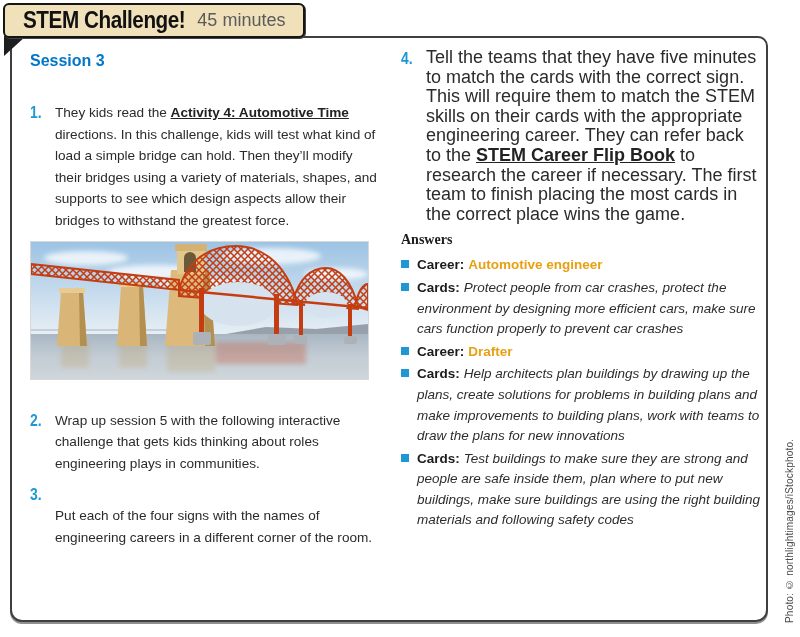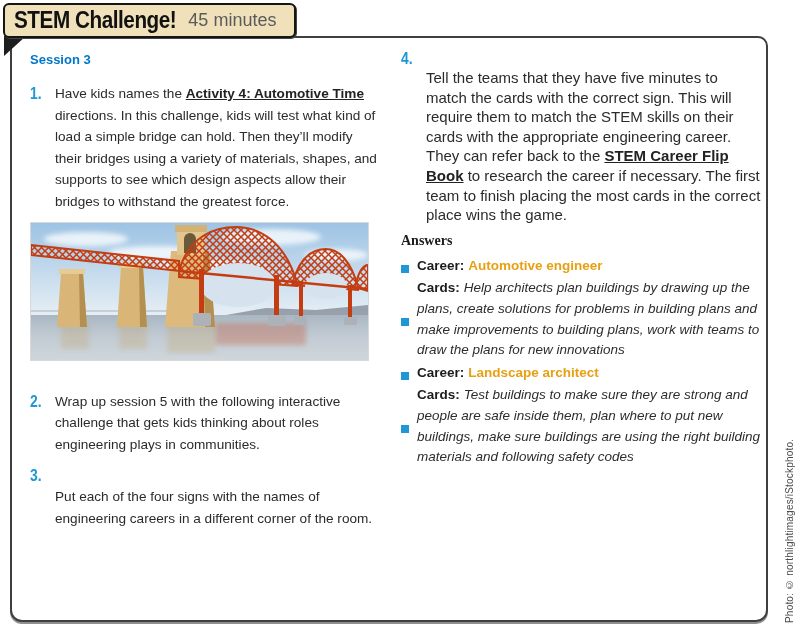--- a/index.html
+++ b/index.html
@@ -2,53 +2,53 @@
 <html><head>
 <meta charset="utf-8">
 <style>
   html,body{margin:0;padding:0;background:#ffffff;}
   .page{position:relative;width:800px;height:637px;background:#ffffff;
         font-family:"Liberation Sans",sans-serif;overflow:hidden;}
 
   
   .tab{position:absolute;left:3px;top:3px;width:272px;height:31px;
        background:#F0E1BA;border:2px solid #151515;border-radius:6px;
-       display:flex;align-items:center;padding:0 8px 0 9px;z-index:3;
+       display:flex;align-items:center;padding:0 8px 0 18px;z-index:3;
        box-shadow:1px 1px 0 #444;}
   .tab-title{font-weight:700;font-size:23px;color:#111;letter-spacing:-0.5px;
        transform:scaleX(.9);transform-origin:left center;white-space:nowrap;}
   .tab-duration{font-size:18px;color:#5b5b5b;margin-left:-6px;white-space:nowrap;}
   .fold{position:absolute;left:4px;top:36px;width:22px;height:20px;background:#1e1e1e;
        clip-path:polygon(0 0,100% 0,0 100%);z-index:2;}
 
   
   .box{position:absolute;left:10px;top:36px;width:754px;height:582px;background:#fff;
        border:2px solid #3f3f3f;border-radius:2px 10px 12px 12px;z-index:1;
        box-shadow:0 2px 0 #8f8f8f;}
 
   .col-left{position:absolute;left:18px;top:12px;width:348px;}
   .col-right{position:absolute;left:389px;top:10px;width:360px;}
 
-  .session{color:#0077C8;font-weight:700;font-size:13px;margin:2px 0 16px 0;}
+  .session{color:#0077C8;font-weight:700;font-size:16px;margin:2px 0 32px 0;}
 
   .step{display:flex;}
   .num{flex:0 0 25px;color:#1F97D4;font-weight:700;font-size:17px;line-height:21px;
        transform:scaleX(.82);transform-origin:left top;}
   .body{flex:1;font-size:13.6px;line-height:21.6px;color:#2b2b2b;}
   .ref{font-weight:700;text-decoration:underline;color:#222;}
   .para2{margin-top:21px;}
 
   .photo{margin:9px 0 0 0;padding:0;width:337px;height:137px;border:1px solid #d8d8d8;
          overflow:hidden;background:#cfe0ee;}
   .step-2{margin-top:30px;}
   .step-3{margin-top:10px;}
 
-  .col-right .body{font-size:15px;line-height:19.6px;margin-top:20px;}
+  .col-right .body{font-size:18px;line-height:19.6px;}
   .answers-heading{font-weight:700;font-size:14px;color:#1c1c1c;margin:8px 0 7px 0;font-family:Liberation Serif, serif;}
-  .ans{display:flex;margin-bottom:2px;align-items:center;}
+  .ans{display:flex;margin-bottom:2px;}
   .bullet{flex:0 0 8px;width:8px;height:8px;background:#1F97D4;margin:5px 8px 0 0;}
   .atext{flex:1;font-size:13.5px;line-height:20.6px;color:#2b2b2b;}
   .alabel{font-weight:700;color:#1c1c1c;margin-right:4px;}
   .aval-career{font-weight:700;color:#E8A013;}
   .aval-cards{font-style:italic;color:#2d2d2d;}
 
   .credit{position:absolute;right:3px;bottom:14px;height:220px;width:13px;
           writing-mode:vertical-rl;transform:rotate(180deg);
           font-size:10px;color:#4a4a4a;letter-spacing:.2px;}
 </style>
@@ -63,21 +63,21 @@
   </div>
   <div class="fold"></div>
 
   <div class="box">
 
     <div class="col-left">
       <div class="session">Session 3</div>
 
       <div class="step">
         <span class="num">1.</span>
-        <div class="body"><span>Have kids names the </span><span class="ref">Activity 4: Automotive Time</span><span> directions. In this challenge, kids will test what kind of load a simple bridge can hold. Then they’ll modify their bridges using a variety of materials, shapes, and supports to see which design aspects allow their bridges to withstand the greatest force.</span></div>
+        <div class="body"><span>They kids read the </span><span class="ref">Activity 4: Automotive Time</span><span> directions. In this challenge, kids will test what kind of load a simple bridge can hold. Then they’ll modify their bridges using a variety of materials, shapes, and supports to see which design aspects allow their bridges to withstand the greatest force.</span></div>
       </div>
 
       <figure class="photo">
         <svg width="337" height="137" viewBox="0 0 337 137" xmlns="http://www.w3.org/2000/svg">
           <defs>
             <linearGradient id="sky" x1="0" y1="0" x2="0" y2="1">
               <stop offset="0" stop-color="#9dc3e4"></stop>
                 <stop offset="0.7" stop-color="#d3e3f0"></stop>
                 <stop offset="1" stop-color="#e9f0f5"></stop>
             </linearGradient>
@@ -177,30 +177,34 @@
         <span class="num">4.</span>
         <div class="body"><span>Tell the teams that they have five minutes to match the cards with the correct sign. This will require them to match the STEM skills on their cards with the appropriate engineering career. They can refer back to the </span><span class="ref">STEM Career Flip Book</span><span> to research the career if necessary. The first team to finish placing the most cards in the correct place wins the game.</span></div>
       </div>
 
       <div class="answers-heading">Answers</div>
 
       <div class="ans">
         <span class="bullet"></span>
         <div class="atext"><span class="alabel">Career:</span><span class="aval-career">Automotive engineer</span></div>
       </div>
-
+      <div class="ans">
+        <span class="bullet"></span>
+        <div class="atext"><span class="alabel">Cards:</span><span class="aval-cards">Protect people from car crashes, protect the environment by designing more efficient cars, make sure cars function properly to prevent car crashes</span></div>
+      </div>
+
+      <div class="ans">
+        <span class="bullet"></span>
+        <div class="atext"><span class="alabel">Career:</span><span class="aval-career">Drafter</span></div>
+      </div>
       <div class="ans">
         <span class="bullet"></span>
         <div class="atext"><span class="alabel">Cards:</span><span class="aval-cards">Help architects plan buildings by drawing up the plans, create solutions for problems in building plans and make improvements to building plans, work with teams to draw the plans for new innovations</span></div>
       </div>
 
-      <div class="ans">
-        <span class="bullet"></span>
-        <div class="atext"><span class="alabel">Career:</span><span class="aval-career">Landscape architect</span></div>
-      </div>
 
       <div class="ans">
         <span class="bullet"></span>
         <div class="atext"><span class="alabel">Cards:</span><span class="aval-cards">Test buildings to make sure they are strong and people are safe inside them, plan where to put new buildings, make sure buildings are using the right building materials and following safety codes</span></div>
       </div>
     </div>
   </div>
 
   <div class="credit">Photo: © northlightimages/iStockphoto.</div>
 </div>

